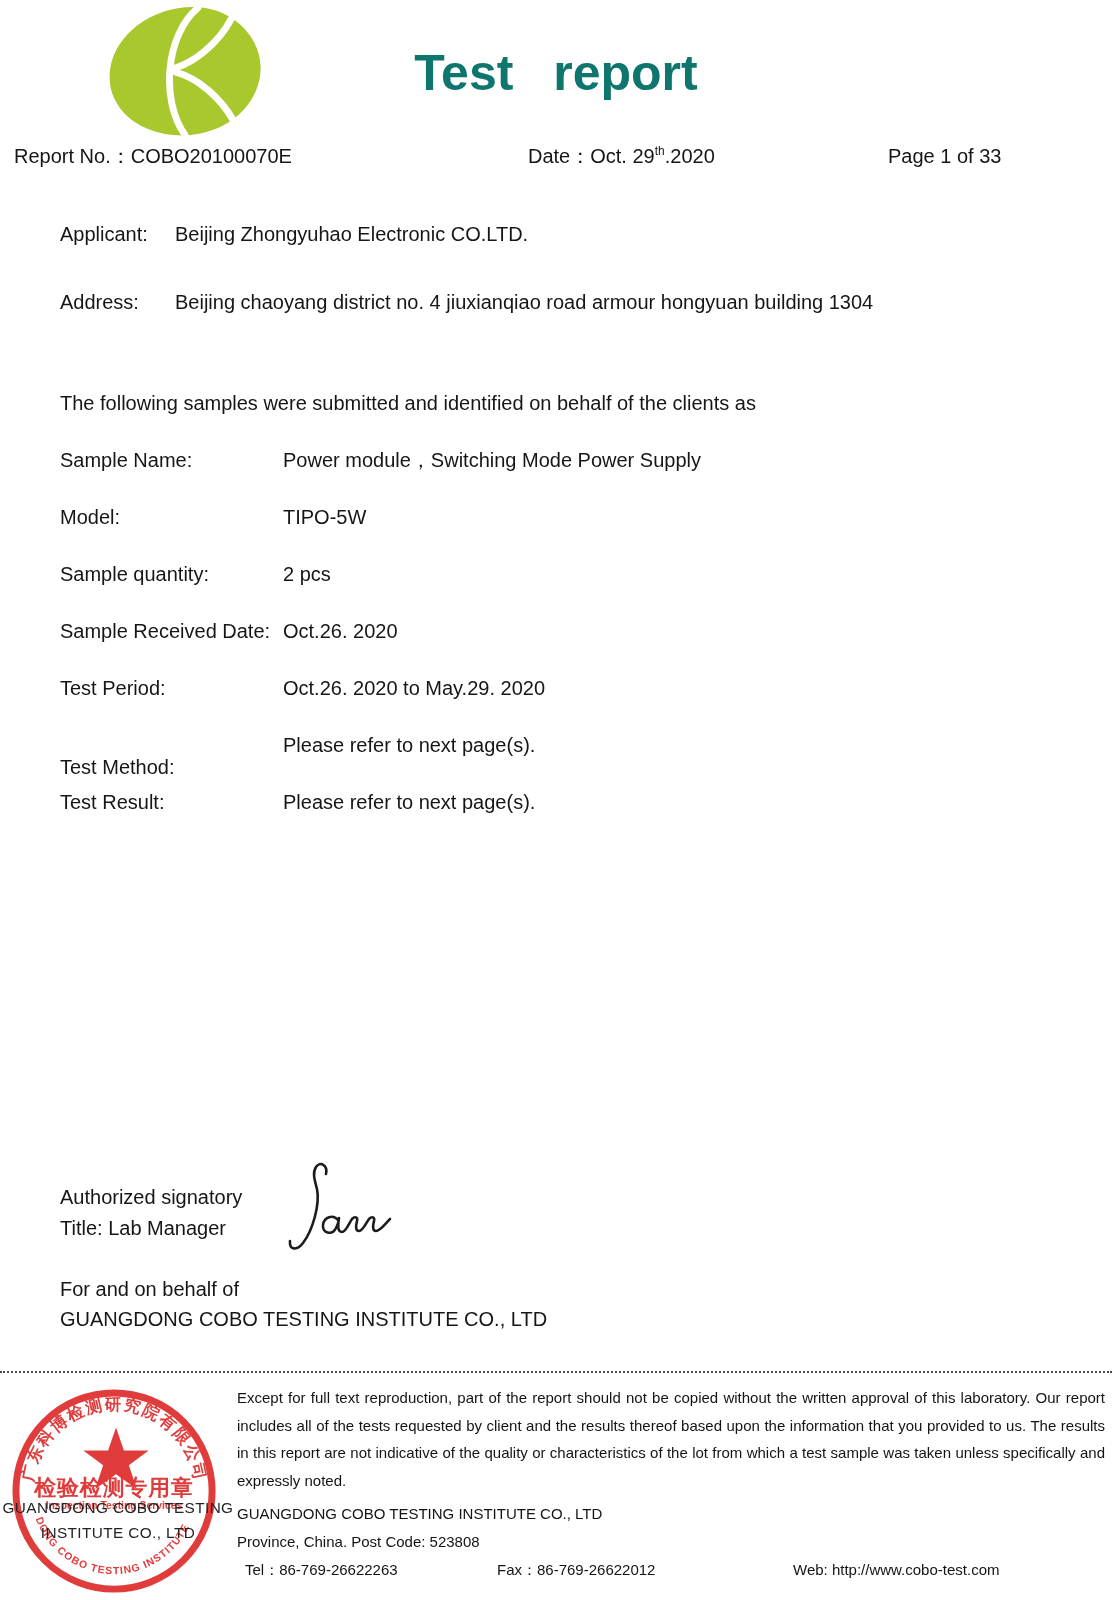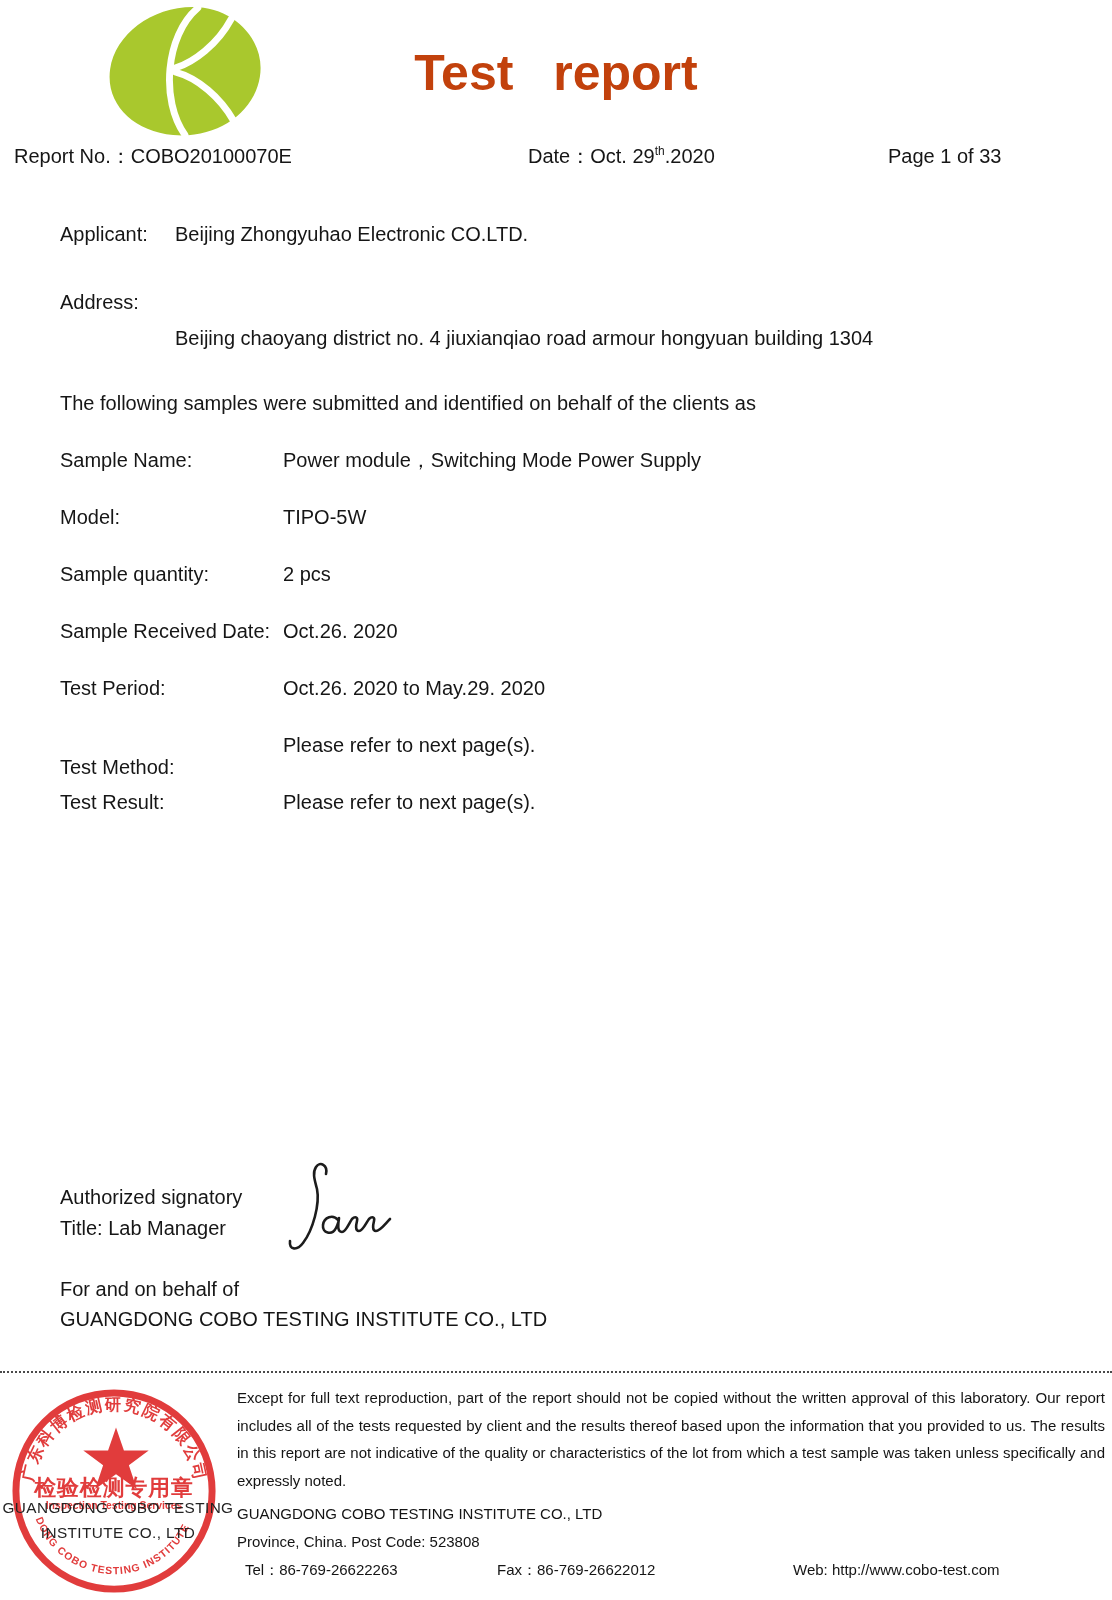--- a/index.html
+++ b/index.html
@@ -12,21 +12,21 @@
     overflow:hidden;
     margin:0 auto;
   }
   .abs{position:absolute;}
   .title{
     left:0;top:44px;width:100%;
     text-align:center;
     font-size:50px;font-weight:700;
     word-spacing:26px;
     letter-spacing:0px;
-    color:#c2410c;
+    color:#0f766e;
   }
   .meta-row span.lbl{white-space:pre;}
   .body-text{font-size:20px;line-height:24px;white-space:nowrap;}
   .label-col{left:14px;margin-left:46px;}
   sup{font-size:12px;vertical-align:super;line-height:0;}
   .footer-wrap{
     left:237px;top:1384px;width:868px;
     font-size:15px;color:#141414;
   }
   .disclaimer{
@@ -64,21 +64,21 @@
   </div>
   <div class="abs body-text meta-row" style="left:528px;top:144px;">
     <span class="lbl">Date：</span><span>Oct. 29</span><sup>th</sup><span>.2020</span>
   </div>
   <div class="abs body-text" style="left:888px;top:144px;">Page 1 of 33</div>
 
   <div class="abs body-text label-col" style="top:222px;">Applicant:</div>
   <div class="abs body-text" style="left:175px;top:222px;">Beijing Zhongyuhao Electronic CO.LTD.</div>
 
   <div class="abs body-text label-col" style="top:290px;">Address:</div>
-  <div class="abs body-text" style="left:175px;top:290px;margin-top:36px;">Beijing chaoyang district no. 4 jiuxianqiao road armour hongyuan building 1304</div>
+  <div class="abs body-text" style="left:175px;top:290px;">Beijing chaoyang district no. 4 jiuxianqiao road armour hongyuan building 1304</div>
 
   <div class="abs body-text label-col" style="top:391px;">The following samples were submitted and identified on behalf of the clients as</div>
 
   <div class="abs body-text label-col" style="top:448px;">Sample Name:</div>
   <div class="abs body-text" style="left:283px;top:448px;">Power module，Switching Mode Power Supply</div>
 
   <div class="abs body-text label-col" style="top:505px;">Model:</div>
   <div class="abs body-text" style="left:283px;top:505px;">TIPO-5W</div>
 
   <div class="abs body-text label-col" style="top:562px;">Sample quantity:</div>

